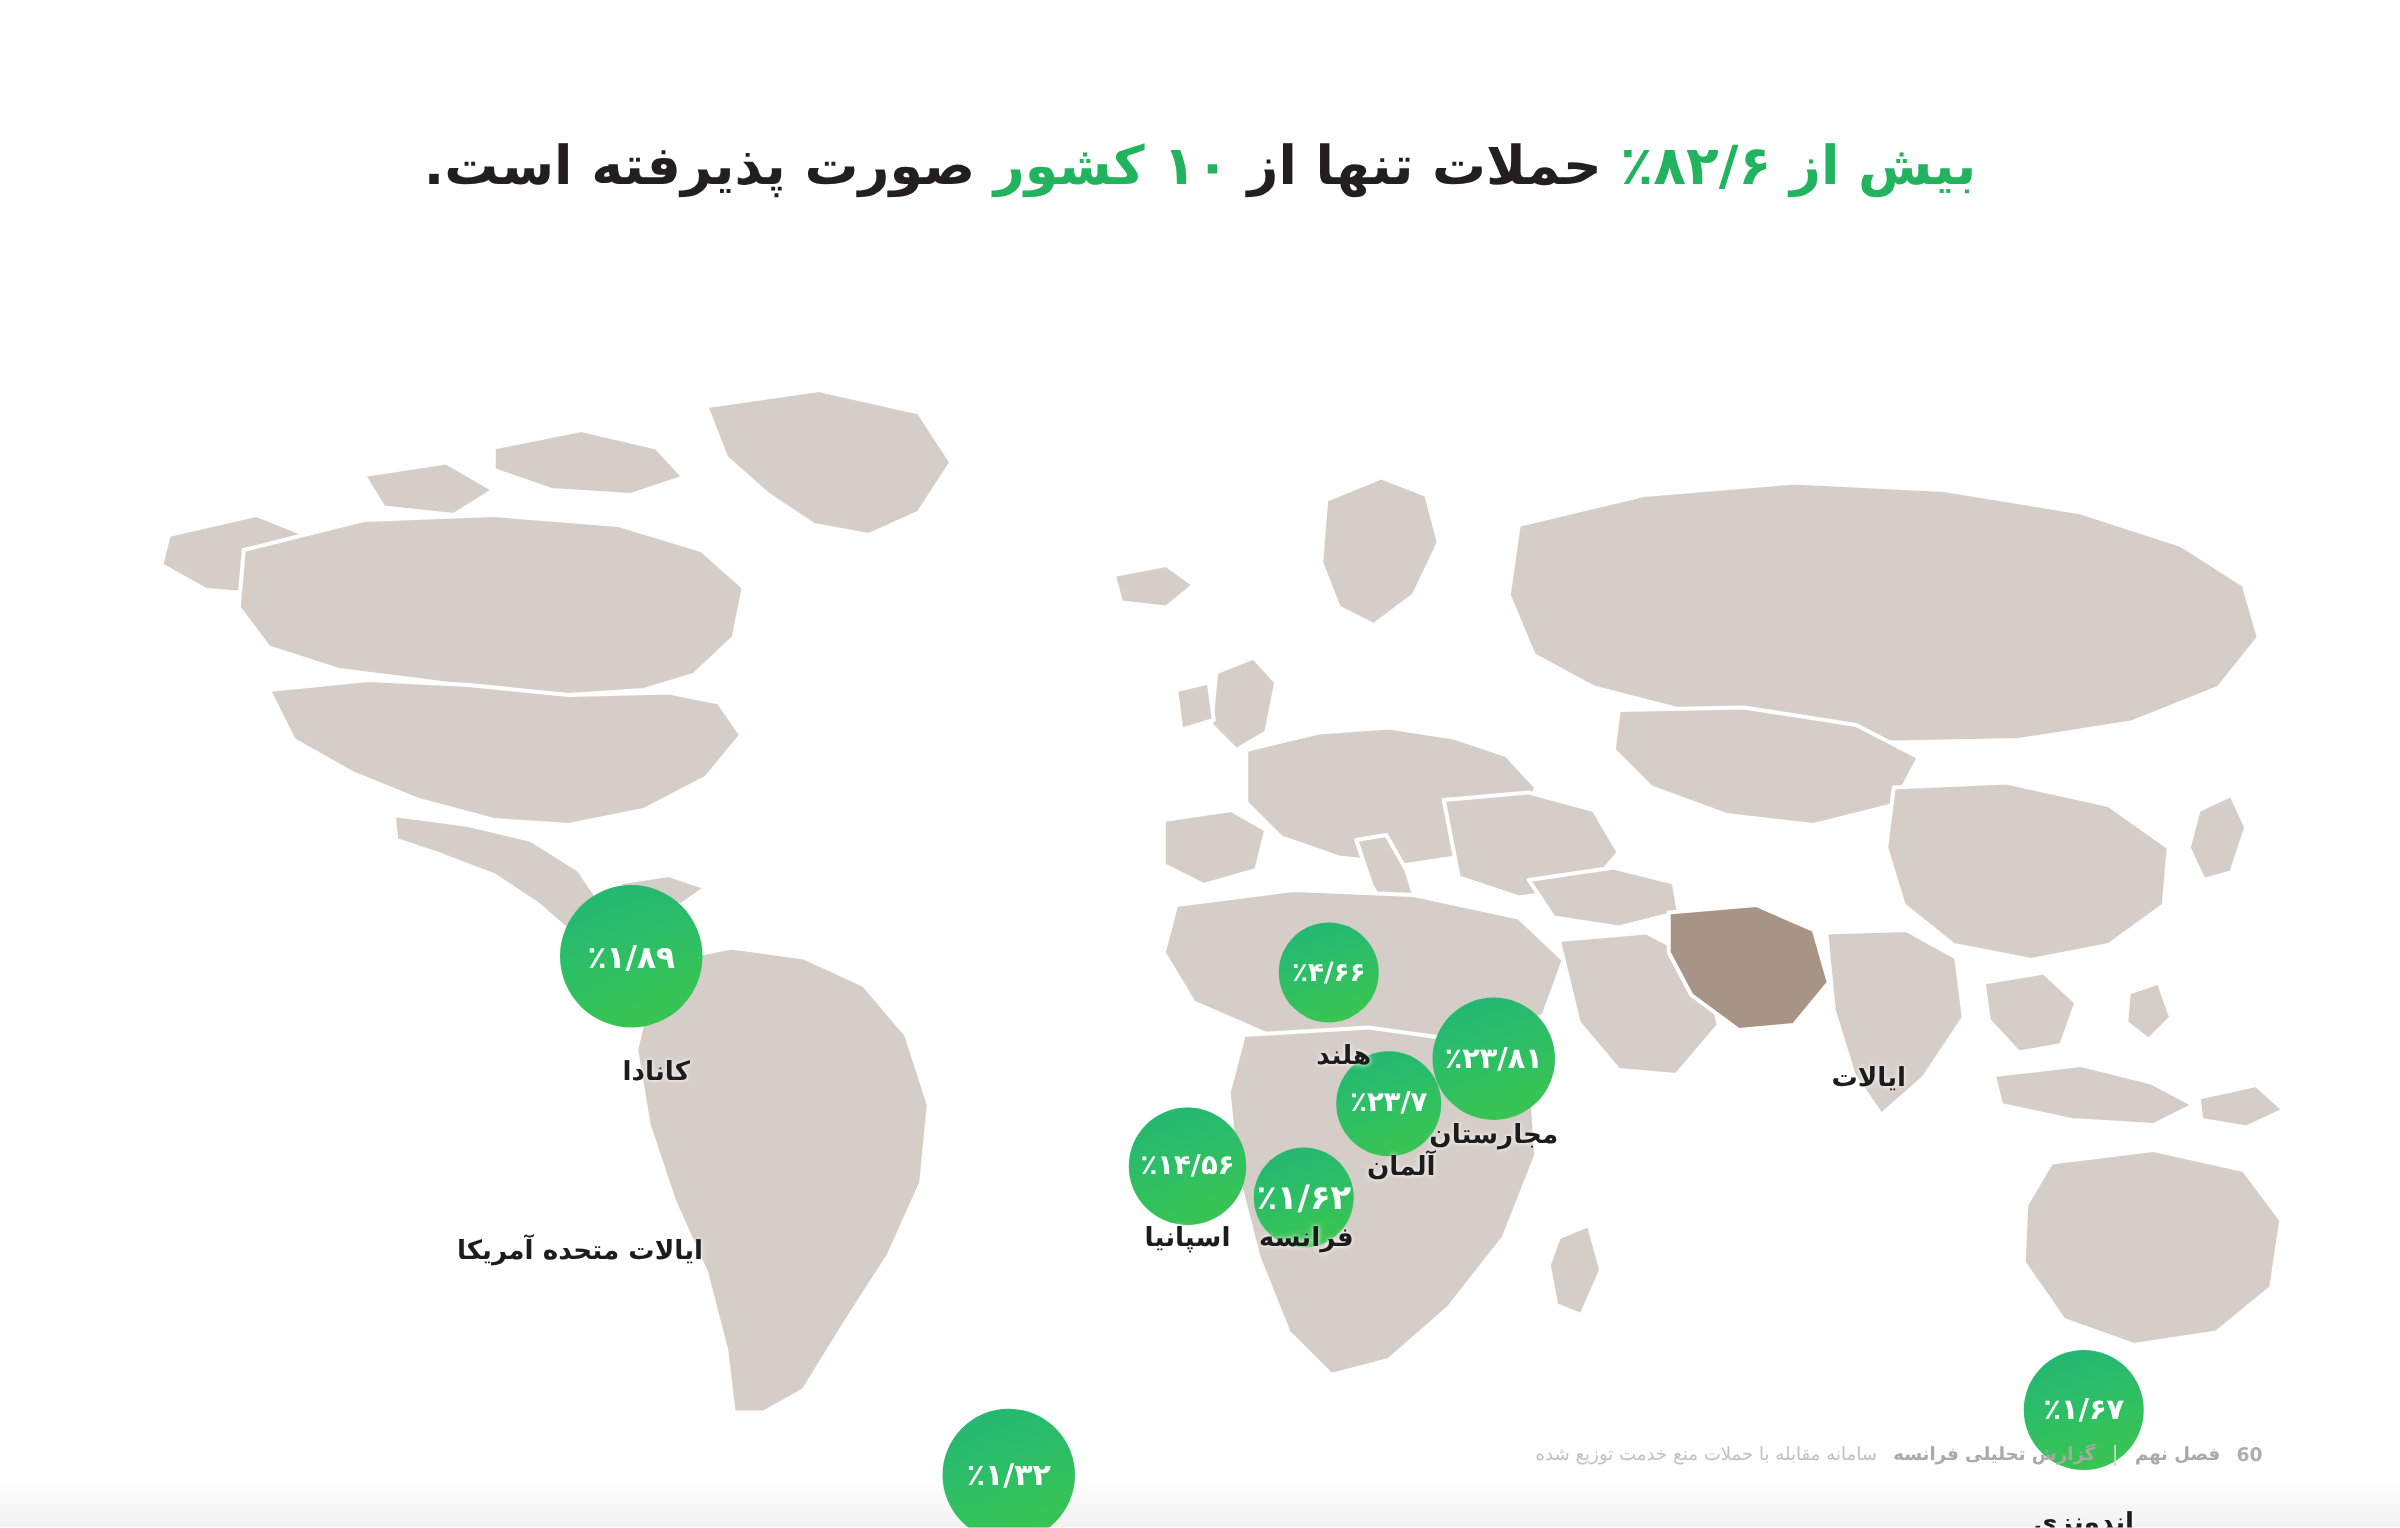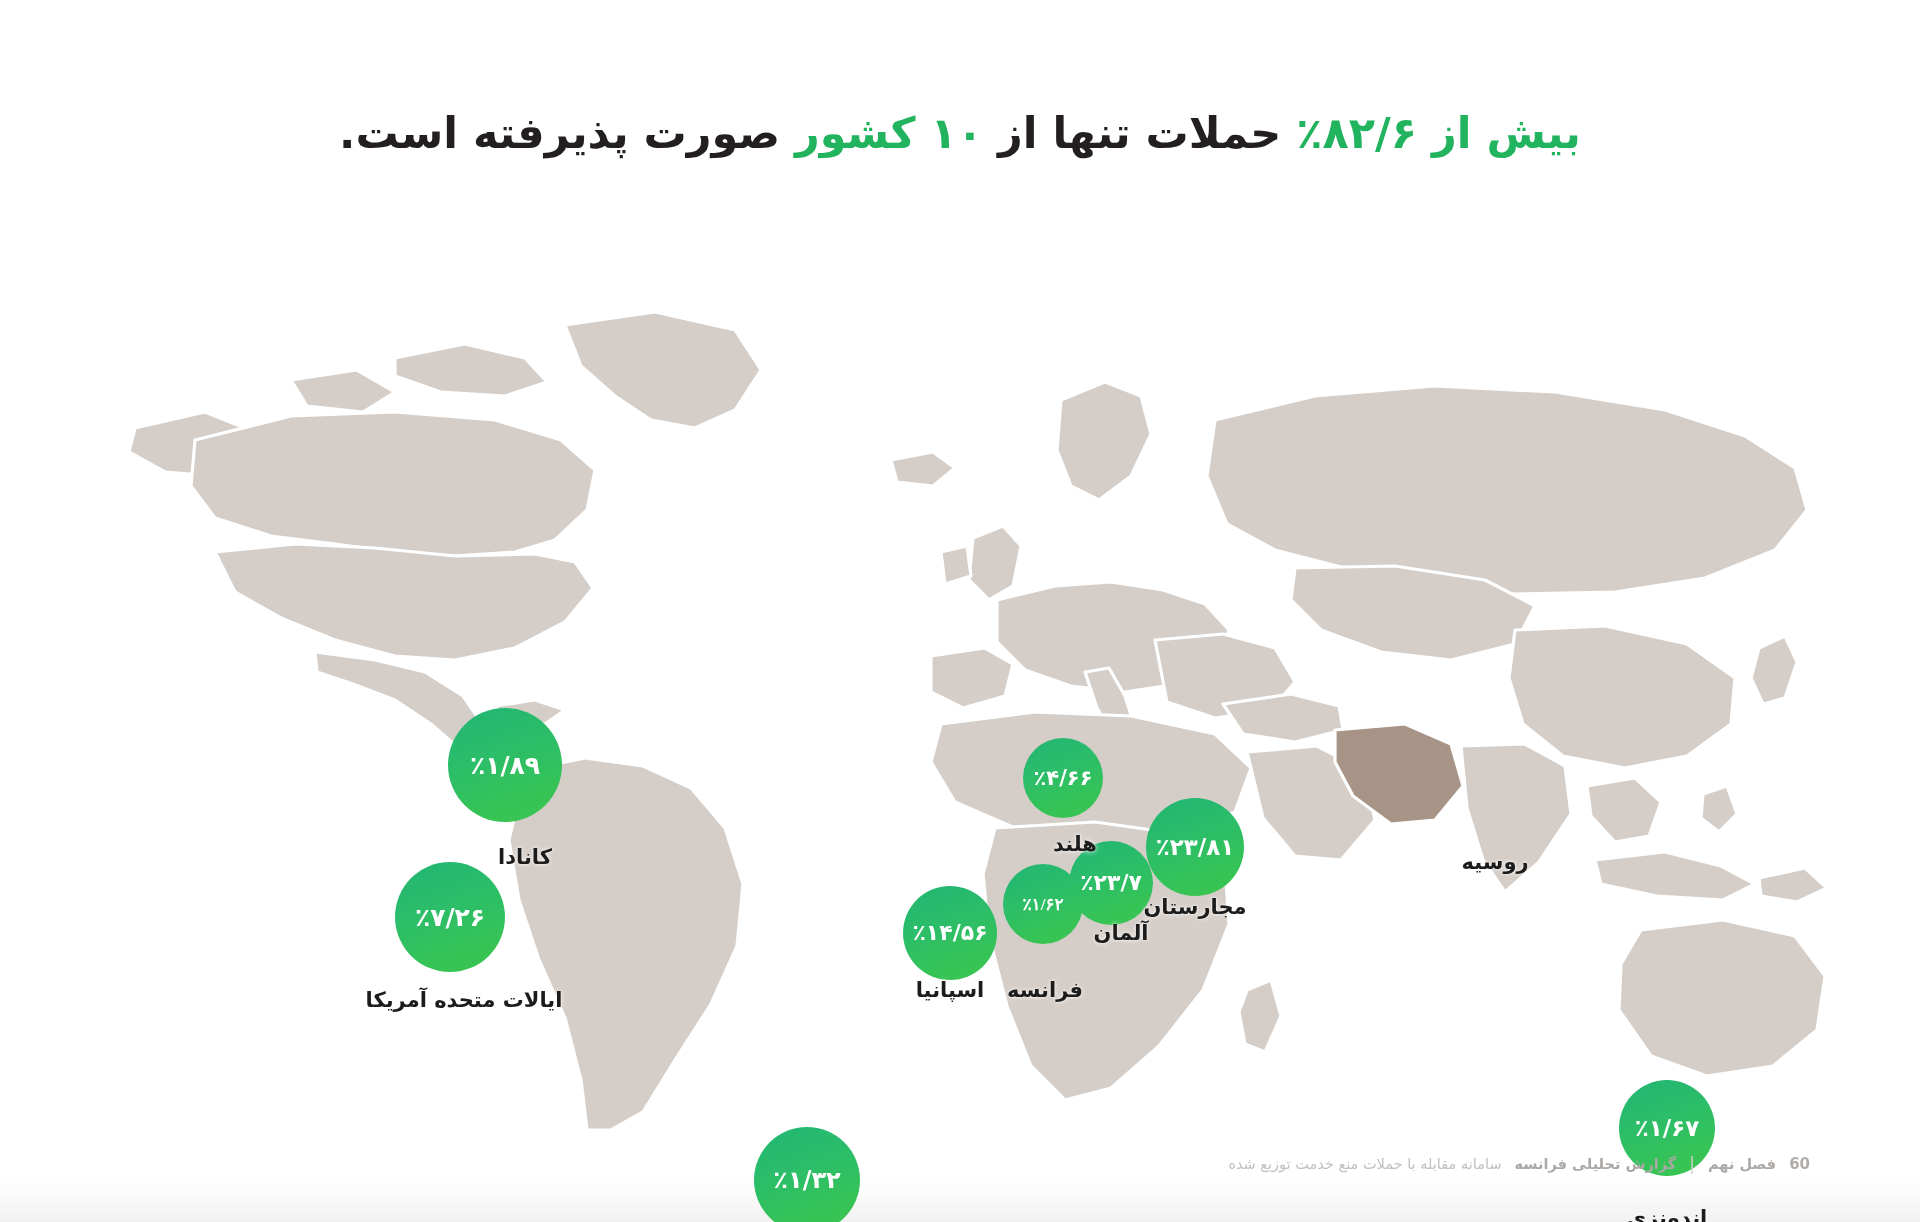--- a/index.html
+++ b/index.html
@@ -193,23 +193,20 @@
       </g>
     </svg>
 
     <div class="bubble" style="left:353px;top:408px;width:114px;height:114px;font-size:25px;">
       <span>٪۱/۸۹</span>
     </div>
     <div class="country-label" style="left:430px;top:545px;transform:translateX(-50%);">
       <span>کانادا</span>
     </div>
 
-    <div class="bubble" style="left:300px;top:562px;width:110px;height:110px;font-size:25px;">
-      <span>٪۷/۲۶</span>
-    </div>
     <div class="country-label" style="left:369px;top:688px;transform:translateX(-50%);">
       <span>ایالات متحده آمریکا</span>
     </div>
 
     <div class="bubble" style="left:659px;top:827px;width:106px;height:106px;font-size:24px;">
       <span>٪۱/۳۲</span>
     </div>
 
     <div class="bubble" style="left:928px;top:438px;width:80px;height:80px;font-size:21px;">
       <span>٪۴/۶۶</span>
@@ -232,29 +229,29 @@
       <span>آلمان</span>
     </div>
 
     <div class="bubble" style="left:808px;top:586px;width:94px;height:94px;font-size:22px;">
       <span>٪۱۴/۵۶</span>
     </div>
     <div class="country-label" style="left:855px;top:678px;transform:translateX(-50%);">
       <span>اسپانیا</span>
     </div>
 
-    <div class="bubble" style="left:908px;top:564px;width:80px;height:80px;font-size:17px;font-family:Liberation Serif, serif;">
+    <div class="bubble" style="left:908px;top:618px;width:80px;height:80px;font-size:27px;">
       <span>٪۱/۶۲</span>
     </div>
     <div class="country-label" style="left:950px;top:678px;transform:translateX(-50%);">
       <span>فرانسه</span>
     </div>
 
     <div class="country-label" style="left:1400px;top:550px;transform:translateX(-50%);">
-      <span>روسیه</span>
+      <span>ایالات</span>
     </div>
 
     <div class="bubble" style="left:1524px;top:780px;width:96px;height:96px;font-size:23px;">
       <span>٪۱/۶۷</span>
     </div>
     <div class="country-label" style="left:1572px;top:906px;transform:translateX(-50%);">
       <span>اندونزی</span>
     </div>
 
   </div>

